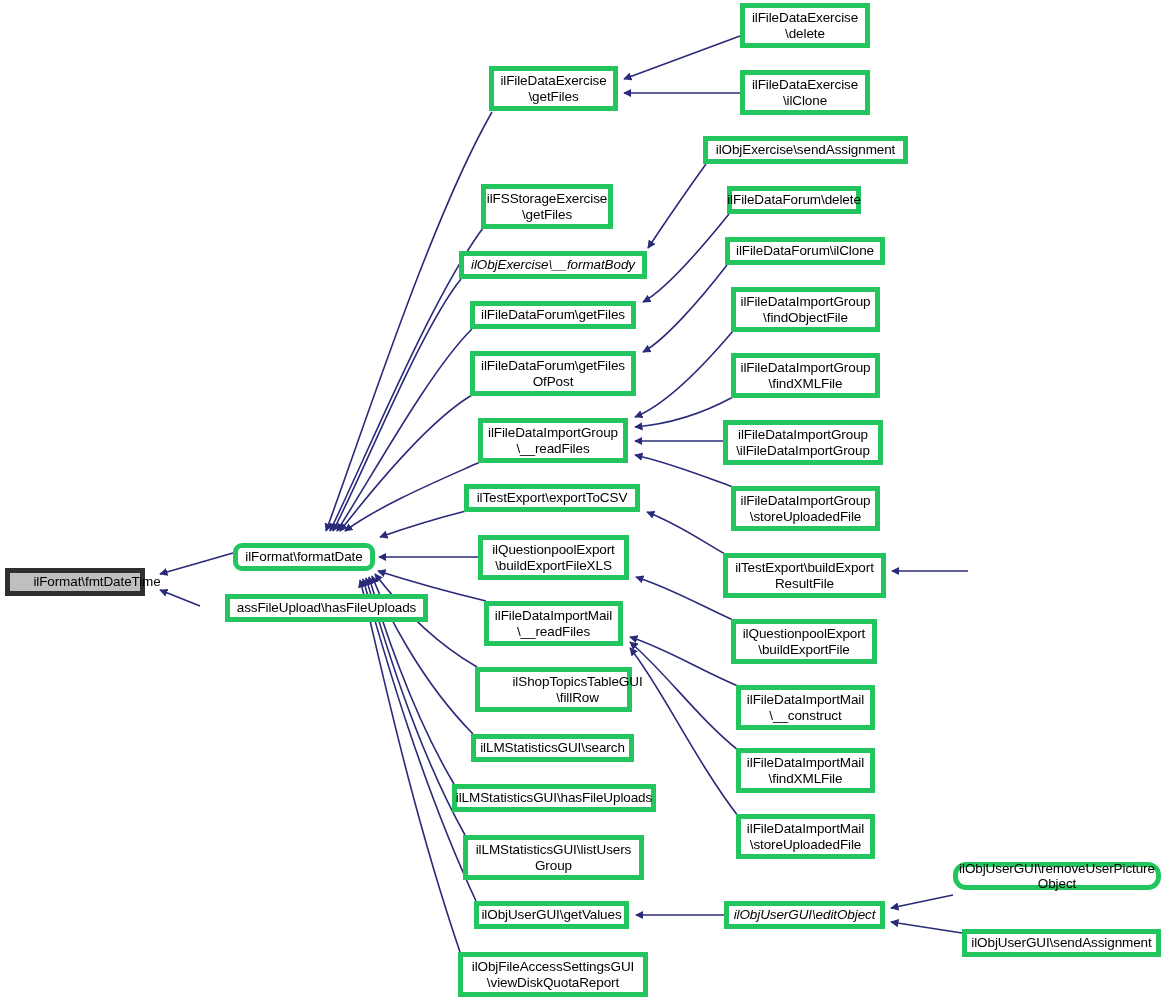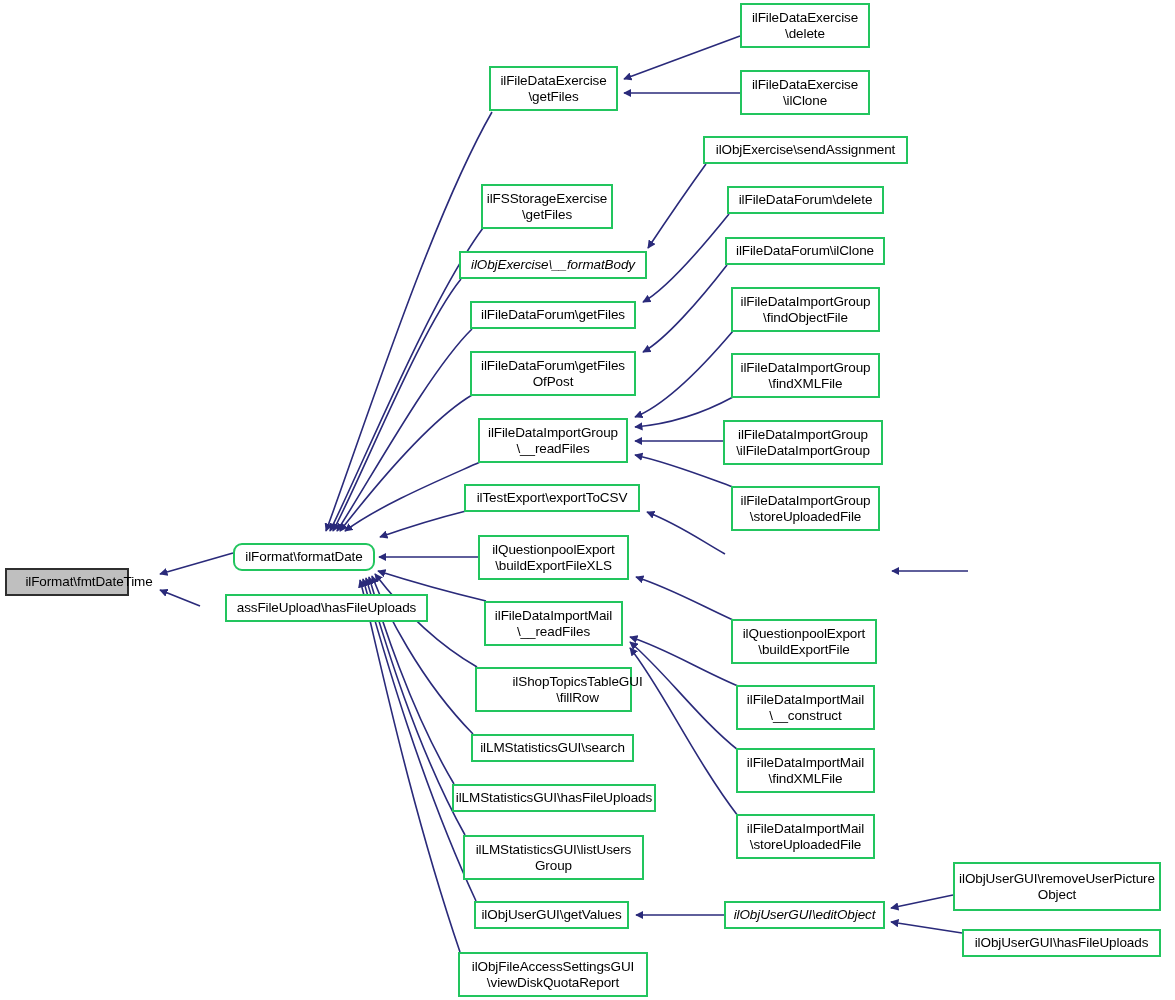--- a/index.html
+++ b/index.html
@@ -19,21 +19,21 @@
     position: absolute;
     left: 0;
     top: 0;
     width: 1175px;
     height: 1000px;
     pointer-events: none;
   }
   .node {
     position: absolute;
     box-sizing: border-box;
-    border: 2px solid #22c55e;
+    border: 5px solid #22c55e;
     background: #ffffff;
     color: #000000;
     display: flex;
     align-items: center;
     justify-content: center;
     text-align: center;
     font-size: 13.5px;
     line-height: 15.5px;
     letter-spacing: -0.1px;
     white-space: pre-line;
@@ -88,21 +88,21 @@
       <path d="M 725 554 C 700 540 680 525 647 512" fill="none" stroke="#2a2a7a" stroke-width="1.6" marker-end="url(#arrowhead)"></path>
       <path d="M 733 620 C 700 605 670 588 636 577" fill="none" stroke="#2a2a7a" stroke-width="1.6" marker-end="url(#arrowhead)"></path>
       <path d="M 738 686 C 700 670 665 648 630 637" fill="none" stroke="#2a2a7a" stroke-width="1.6" marker-end="url(#arrowhead)"></path>
       <path d="M 738 750 C 700 720 665 672 630 642" fill="none" stroke="#2a2a7a" stroke-width="1.6" marker-end="url(#arrowhead)"></path>
       <path d="M 738 816 C 695 760 660 685 630 648" fill="none" stroke="#2a2a7a" stroke-width="1.6" marker-end="url(#arrowhead)"></path>
       <path d="M 968 571 L 892 571" fill="none" stroke="#2a2a7a" stroke-width="1.6" marker-end="url(#arrowhead)"></path>
       <path d="M 724 915 L 636 915" fill="none" stroke="#2a2a7a" stroke-width="1.6" marker-end="url(#arrowhead)"></path>
       <path d="M 953 895 L 891 908" fill="none" stroke="#2a2a7a" stroke-width="1.6" marker-end="url(#arrowhead)"></path>
       <path d="M 962 933 L 891 922" fill="none" stroke="#2a2a7a" stroke-width="1.6" marker-end="url(#arrowhead)"></path>
     </svg>
-<div class="node root" style="left: 5px; top: 568px; width: 124px; height: 28px; padding-left: 44px;"><span class="node-label">ilFormat\fmtDateTime</span></div>
+<div class="node root" style="left: 5px; top: 568px; width: 140px; height: 28px; padding-left: 44px;"><span class="node-label">ilFormat\fmtDateTime</span></div>
     <div class="node" style="left: 233px; top: 543px; width: 142px; height: 28px; border-radius: 9px;"><span class="node-label">ilFormat\formatDate</span></div>
     <div class="node" style="left: 200px; top: 594px; width: 203px; height: 28px; margin-left: 25px;"><span class="node-label">assFileUpload\hasFileUploads</span></div>
     <div class="node" style="left: 489px; top: 66px; width: 129px; height: 45px;"><span class="node-label">ilFileDataExercise
 \getFiles</span></div>
     <div class="node" style="left: 481px; top: 184px; width: 132px; height: 45px;"><span class="node-label">ilFSStorageExercise
 \getFiles</span></div>
     <div class="node" style="left: 459px; top: 251px; width: 188px; height: 28px; font-style: italic;"><span class="node-label">ilObjExercise\__formatBody</span></div>
     <div class="node" style="left: 470px; top: 301px; width: 166px; height: 28px;"><span class="node-label">ilFileDataForum\getFiles</span></div>
     <div class="node" style="left: 470px; top: 351px; width: 166px; height: 45px;"><span class="node-label">ilFileDataForum\getFiles
 OfPost</span></div>
@@ -120,35 +120,37 @@
     <div class="node" style="left: 463px; top: 835px; width: 181px; height: 45px;"><span class="node-label">ilLMStatisticsGUI\listUsers
 Group</span></div>
     <div class="node" style="left: 474px; top: 901px; width: 155px; height: 28px;"><span class="node-label">ilObjUserGUI\getValues</span></div>
     <div class="node" style="left: 458px; top: 952px; width: 190px; height: 45px;"><span class="node-label">ilObjFileAccessSettingsGUI
 \viewDiskQuotaReport</span></div>
     <div class="node" style="left: 740px; top: 3px; width: 130px; height: 45px;"><span class="node-label">ilFileDataExercise
 \delete</span></div>
     <div class="node" style="left: 740px; top: 70px; width: 130px; height: 45px;"><span class="node-label">ilFileDataExercise
 \ilClone</span></div>
     <div class="node" style="left: 703px; top: 136px; width: 205px; height: 28px;"><span class="node-label">ilObjExercise\sendAssignment</span></div>
-    <div class="node" style="left: 727px; top: 186px; width: 157px; height: 28px;"><span class="node-label">ilFileDataForum\delete</span></div>
+    <div class="node" style="left: 727px; top: 186px; width: 134px; height: 28px;"><span class="node-label">ilFileDataForum\delete</span></div>
     <div class="node" style="left: 725px; top: 237px; width: 160px; height: 28px;"><span class="node-label">ilFileDataForum\ilClone</span></div>
     <div class="node" style="left: 731px; top: 287px; width: 149px; height: 45px;"><span class="node-label">ilFileDataImportGroup
 \findObjectFile</span></div>
     <div class="node" style="left: 731px; top: 353px; width: 149px; height: 45px;"><span class="node-label">ilFileDataImportGroup
 \findXMLFile</span></div>
     <div class="node" style="left: 723px; top: 420px; width: 160px; height: 45px;"><span class="node-label">ilFileDataImportGroup
 \ilFileDataImportGroup</span></div>
     <div class="node" style="left: 731px; top: 486px; width: 149px; height: 45px;"><span class="node-label">ilFileDataImportGroup
 \storeUploadedFile</span></div>
+    <div class="node" style="left: 723px; top: 553px; width: 163px; height: 45px;"><span class="node-label">ilTestExport\buildExport
+ResultFile</span></div>
     <div class="node" style="left: 731px; top: 619px; width: 146px; height: 45px;"><span class="node-label">ilQuestionpoolExport
 \buildExportFile</span></div>
     <div class="node" style="left: 736px; top: 685px; width: 139px; height: 45px;"><span class="node-label">ilFileDataImportMail
 \__construct</span></div>
     <div class="node" style="left: 736px; top: 748px; width: 139px; height: 45px;"><span class="node-label">ilFileDataImportMail
 \findXMLFile</span></div>
     <div class="node" style="left: 736px; top: 814px; width: 139px; height: 45px;"><span class="node-label">ilFileDataImportMail
 \storeUploadedFile</span></div>
     <div class="node" style="left: 724px; top: 901px; width: 161px; height: 28px; font-style: italic;"><span class="node-label">ilObjUserGUI\editObject</span></div>
-    <div class="node" style="left: 953px; top: 862px; width: 208px; height: 49px;"><span class="node-label">ilObjUserGUI\removeUserPicture
+    <div class="node" style="left: 953px; top: 862px; width: 208px; height: 28px; border-radius: 13px;"><span class="node-label">ilObjUserGUI\removeUserPicture
 Object</span></div>
-    <div class="node" style="left: 962px; top: 929px; width: 199px; height: 28px;"><span class="node-label">ilObjUserGUI\hasFileUploads</span></div>
+    <div class="node" style="left: 962px; top: 929px; width: 199px; height: 28px;"><span class="node-label">ilObjUserGUI\sendAssignment</span></div>
   </div>
 
 </body></html>

